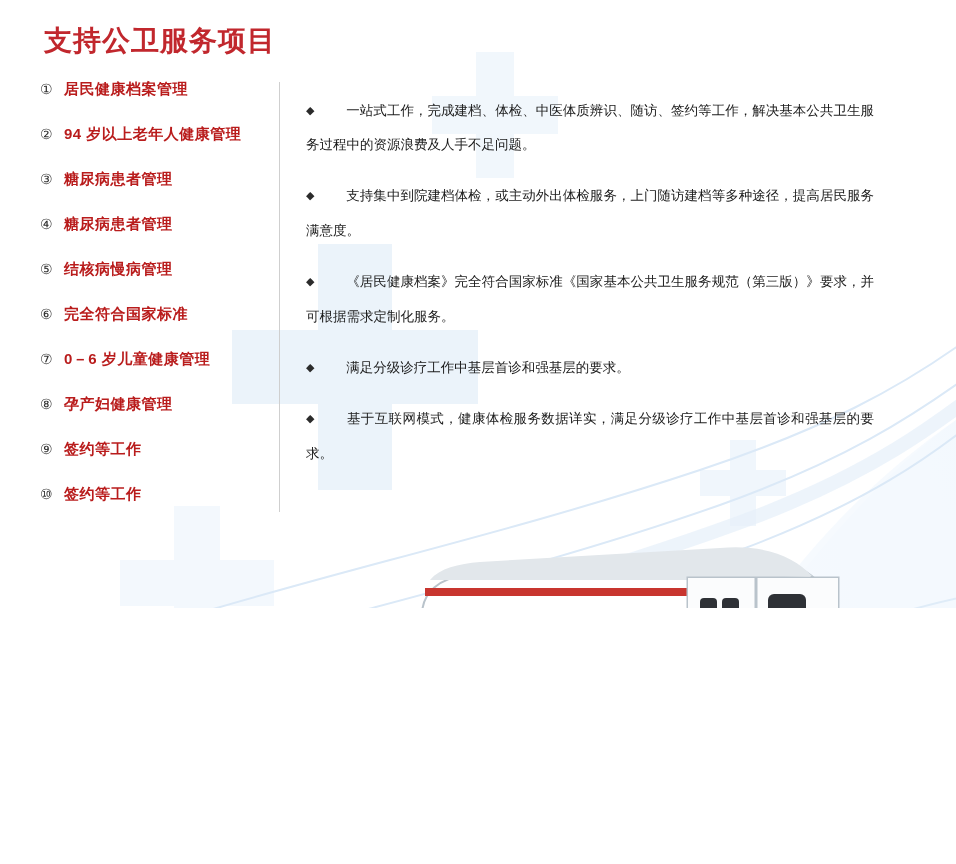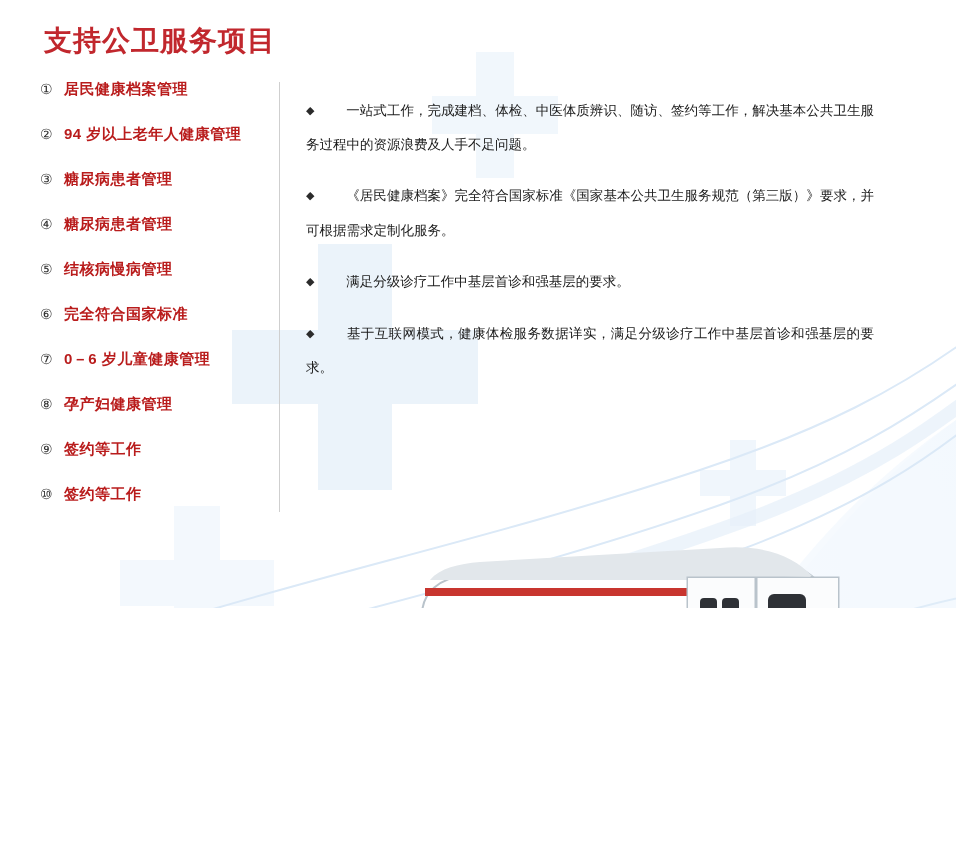--- a/index.html
+++ b/index.html
@@ -216,20 +216,24 @@
 
   <div class="divider"></div>
 
   <div class="right-col">
     <p class="para">
       <span class="bullet">◆</span>
       <span class="lead">一站式工作，完成建档、体检、中医体质辨识、随访、签约等工作，解决基本公共卫生服务过程中的资源浪费及人手不足问题。</span>
     </p>
     <p class="para">
       <span class="bullet">◆</span>
+      <span class="lead">支持集中到院建档体检，或主动外出体检服务，上门随访建档等多种途径，提高居民服务满意度。</span>
+    </p>
+    <p class="para">
+      <span class="bullet">◆</span>
       <span class="lead">《居民健康档案》完全符合国家标准《国家基本公共卫生服务规范（第三版）》要求，并可根据需求定制化服务。</span>
     </p>
     <p class="para">
       <span class="bullet">◆</span>
       <span class="lead">满足分级诊疗工作中基层首诊和强基层的要求。</span>
     </p>
     <p class="para">
       <span class="bullet">◆</span>
       <span class="lead">基于互联网模式，健康体检服务数据详实，满足分级诊疗工作中基层首诊和强基层的要求。</span>
     </p>

